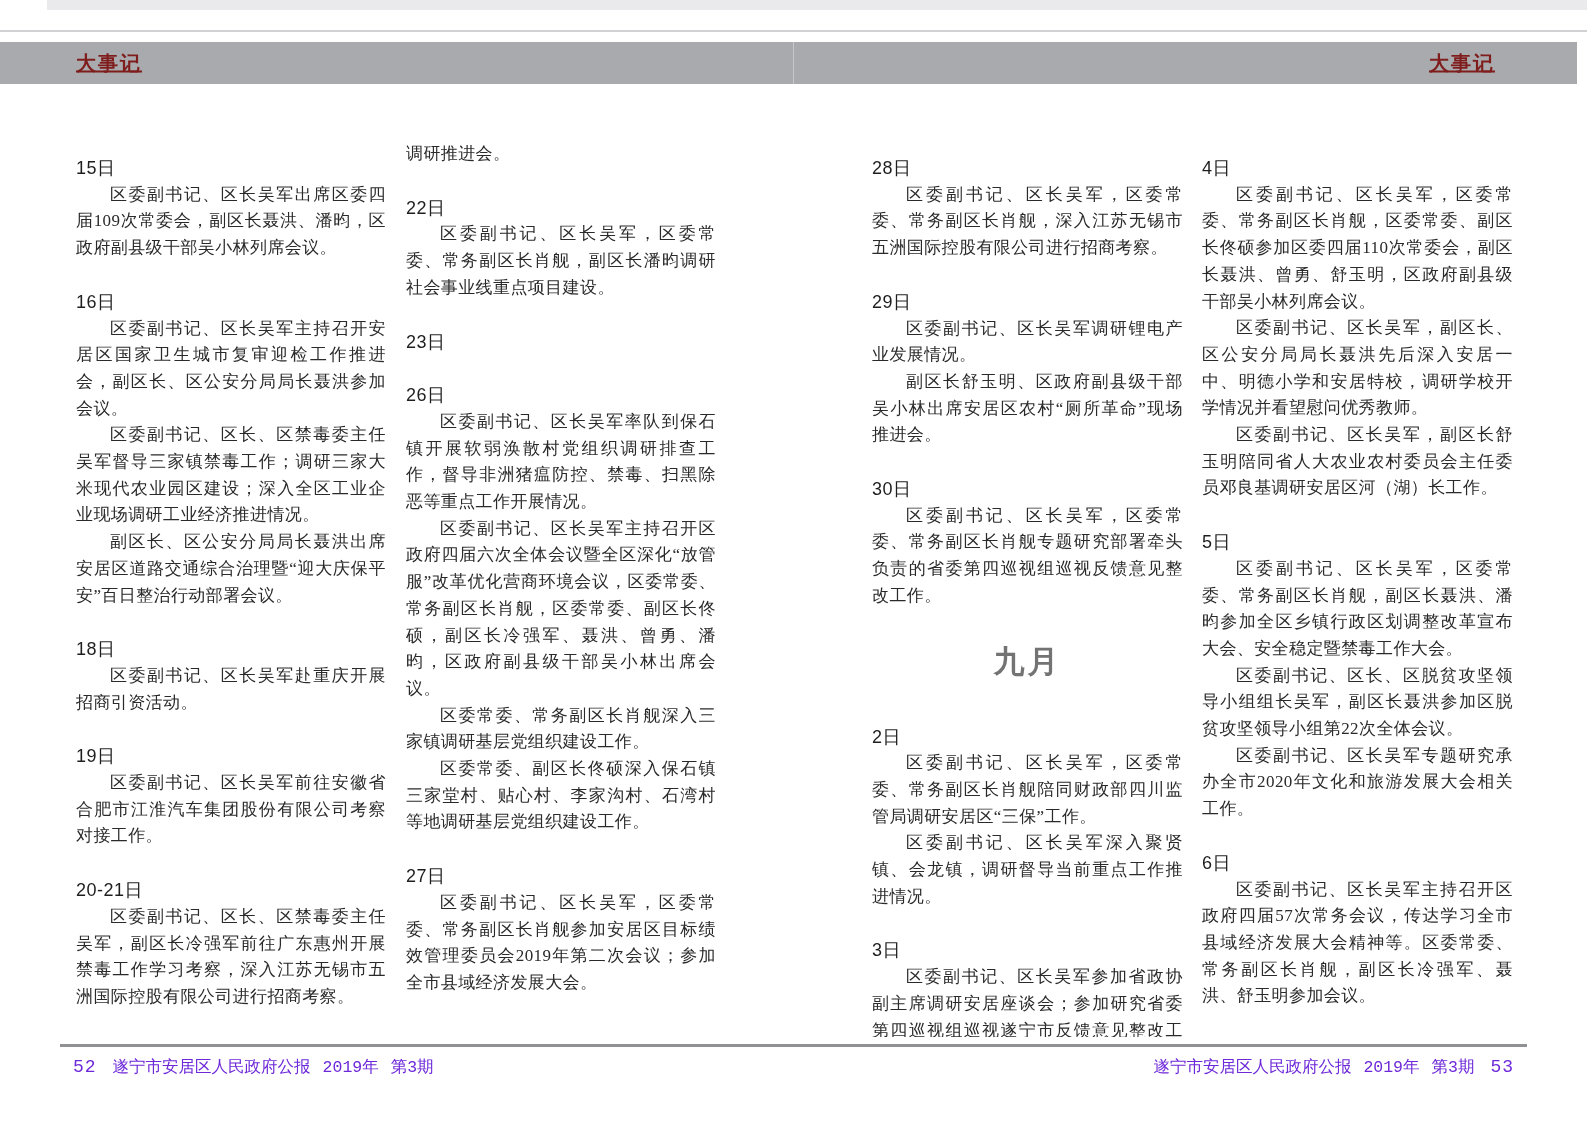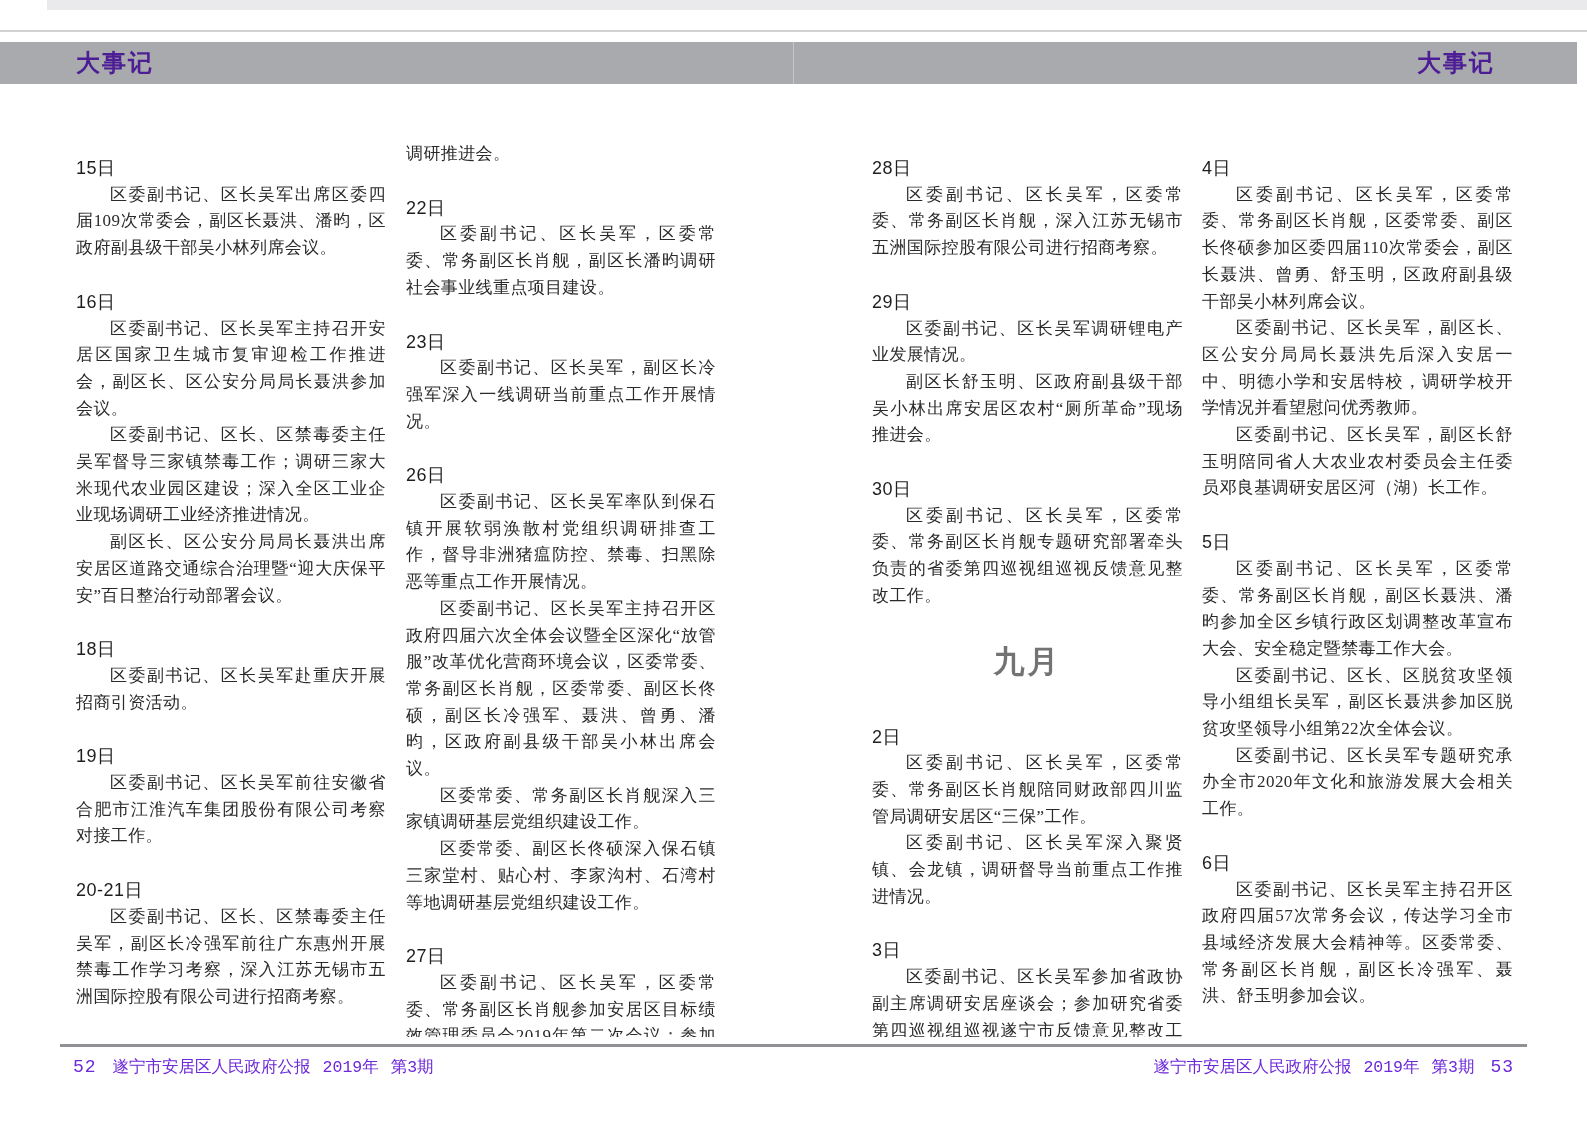--- a/index.html
+++ b/index.html
@@ -44,24 +44,25 @@
     left: 793px; top: 0;
     width: 1px; height: 100%;
     background: rgba(255,255,255,0.35);
   }
   .header-title {
     position: absolute;
     top: 50%;
     transform: translateY(-50%);
     font-family: "Liberation Sans", "DejaVu Sans", sans-serif;
     font-weight: bold;
-    font-size: 24px;
-    color: #4c1d95;
+    font-size: 20px;
+    color: #7f1d1d;
     letter-spacing: 2px;
     white-space: nowrap;
+    text-decoration: underline;
   }
   .header-title.left  { left: 76px; }
   .header-title.right { right: 82px; }
 
   .col {
     position: absolute;
     top: 141px;
     height: 896px;
     overflow: hidden;
     font-size: 17px;
@@ -149,21 +150,20 @@
       <div class="block para">区委副书记、区长吴军前往安徽省合肥市江淮汽车集团股份有限公司考察对接工作。</div>
       <div class="block date">20-21日</div>
       <div class="block para">区委副书记、区长、区禁毒委主任吴军，副区长冷强军前往广东惠州开展禁毒工作学习考察，深入江苏无锡市五洲国际控股有限公司进行招商考察。</div>
       <div class="block date">21日</div>
     </div>
   <div class="col col2">
       <div class="block cont">调研推进会。</div>
       <div class="block date">22日</div>
       <div class="block para">区委副书记、区长吴军，区委常委、常务副区长肖舰，副区长潘昀调研社会事业线重点项目建设。</div>
       <div class="block date">23日</div>
-      <div class="block para">区委副书记、区长吴军，副区长冷强军深入一线调研当前重点工作开展情况。</div>
       <div class="block date">26日</div>
       <div class="block para">区委副书记、区长吴军率队到保石镇开展软弱涣散村党组织调研排查工作，督导非洲猪瘟防控、禁毒、扫黑除恶等重点工作开展情况。</div>
       <div class="block para">区委副书记、区长吴军主持召开区政府四届六次全体会议暨全区深化“放管服”改革优化营商环境会议，区委常委、常务副区长肖舰，区委常委、副区长佟硕，副区长冷强军、聂洪、曾勇、潘昀，区政府副县级干部吴小林出席会议。</div>
       <div class="block para">区委常委、常务副区长肖舰深入三家镇调研基层党组织建设工作。</div>
       <div class="block para">区委常委、副区长佟硕深入保石镇三家堂村、贴心村、李家沟村、石湾村等地调研基层党组织建设工作。</div>
       <div class="block date">27日</div>
       <div class="block para">区委副书记、区长吴军，区委常委、常务副区长肖舰参加安居区目标绩效管理委员会2019年第二次会议；参加全市县域经济发展大会。</div>
     </div>
   <div class="col col3">
       <div class="block date">28日</div>

